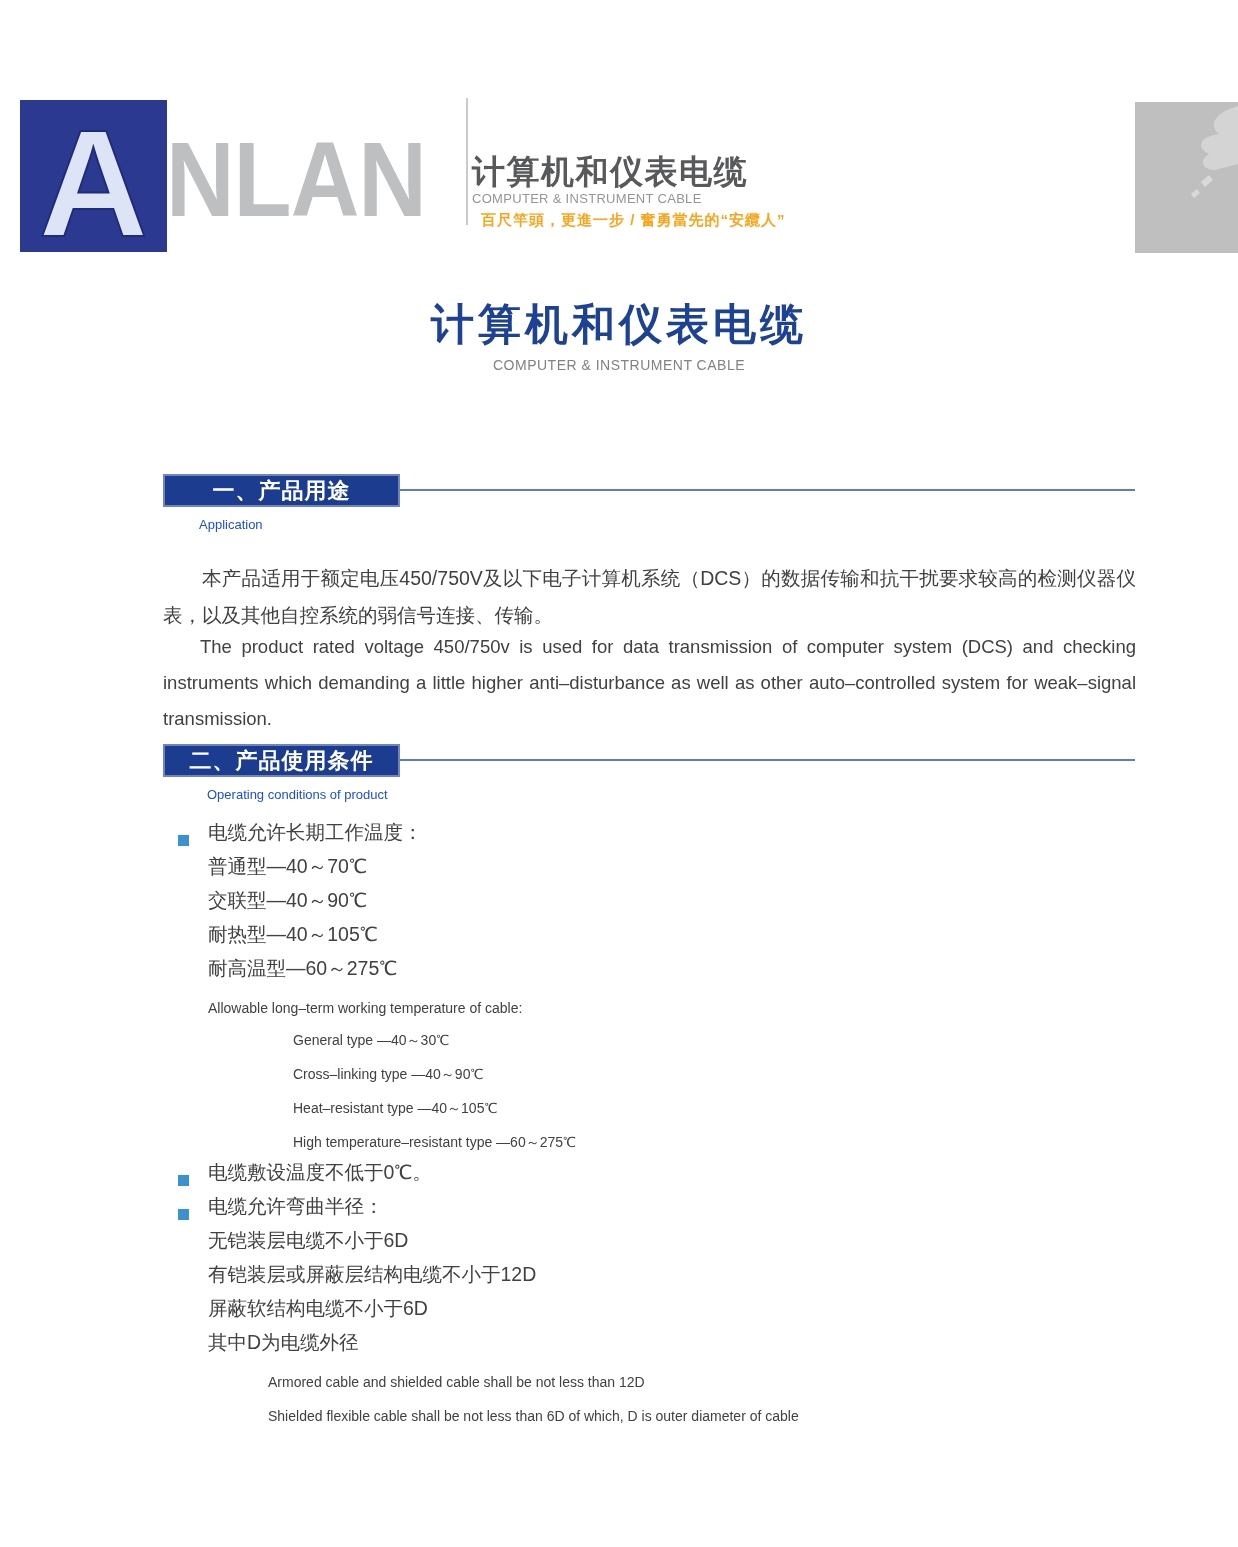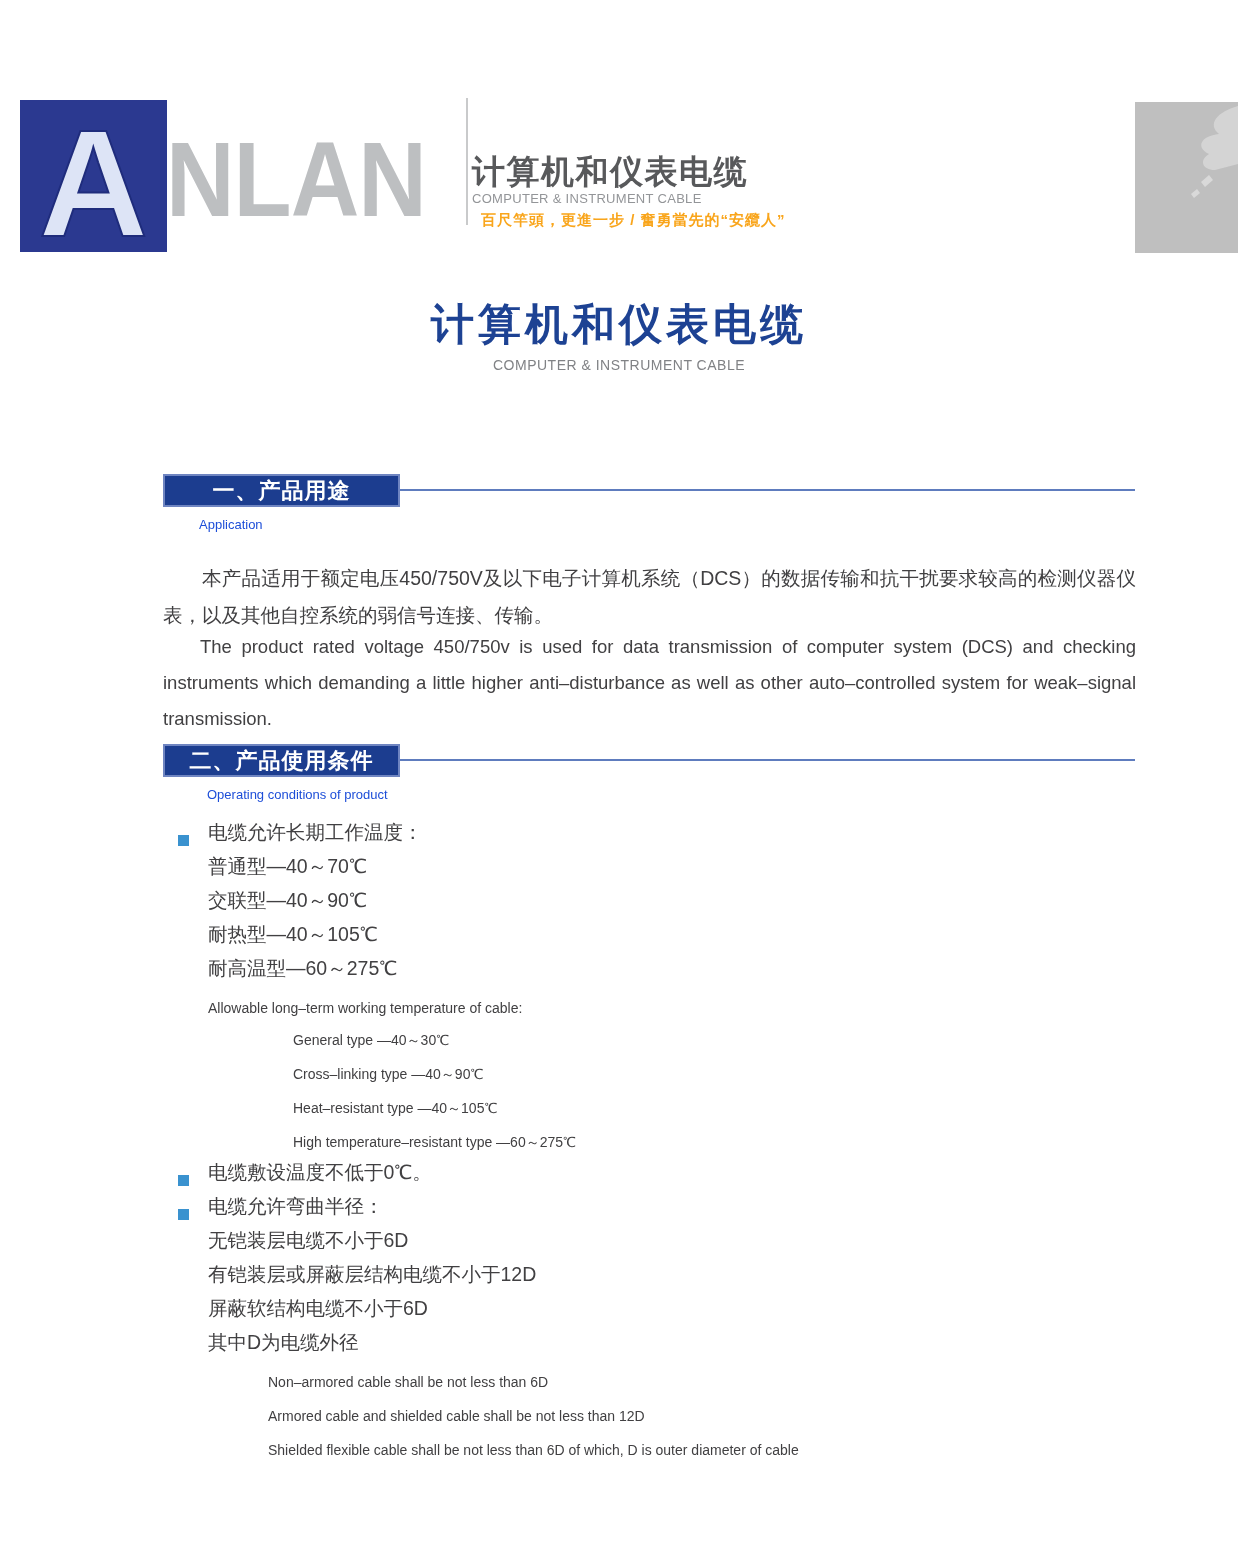--- a/index.html
+++ b/index.html
@@ -149,18 +149,17 @@
     </div>
 
     <div class="row">
       <span class="sq"></span>
       <span>电缆允许弯曲半径：</span>
     </div>
     <div class="row plain">无铠装层电缆不小于6D</div>
     <div class="row plain">有铠装层或屏蔽层结构电缆不小于12D</div>
     <div class="row plain">屏蔽软结构电缆不小于6D</div>
     <div class="row plain">其中D为电缆外径</div>
-    <div class="row indent-md en">Non–armored cable shall be not less than 6D</div>
     <div class="row indent-md en">Armored cable and shielded cable shall be not less than 12D</div>
     <div class="row indent-md en">Shielded flexible cable shall be not less than 6D of which, D is outer diameter of cable</div>
 
   </div>
 </div>
 
 </body></html>

